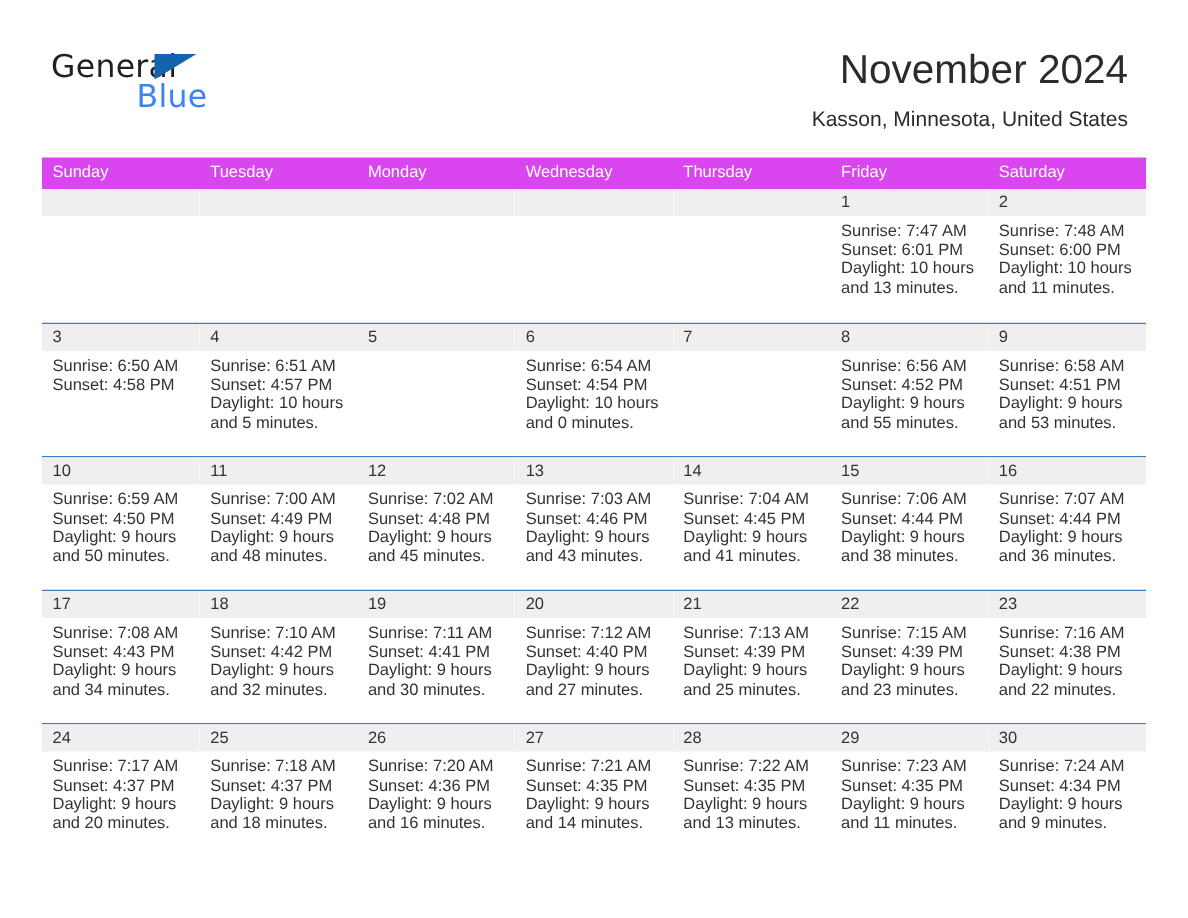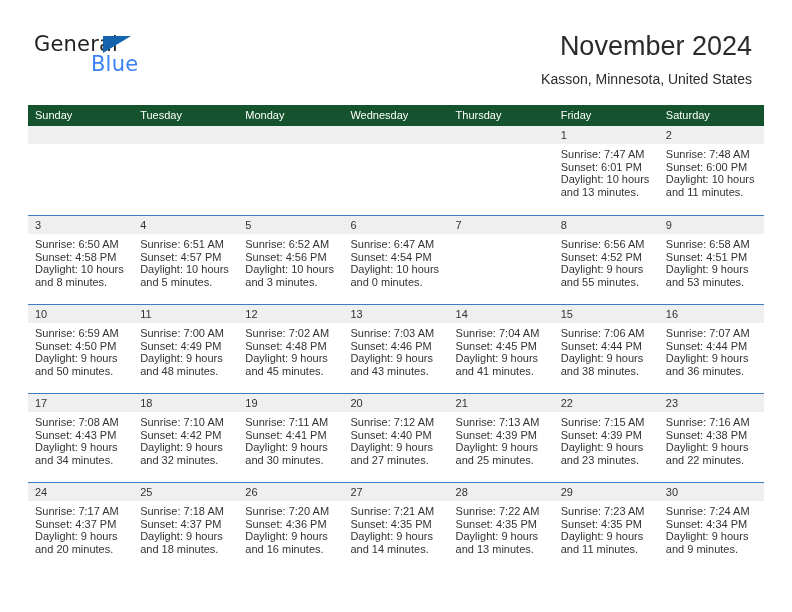--- a/index.html
+++ b/index.html
@@ -89,21 +89,21 @@
 
   
   .calendar {
     position: absolute;
     left: 28px;
     top: 105px;
     width: 736px;
   }
   .dow-row {
     display: flex;
-    background: #14532d;
+    background: #d946ef;
     height: 21px;
   }
   .dow-cell {
     flex: 1 1 0;
     color: #ffffff;
     font-size: 11px;
     line-height: 21px;
     padding-left: 7px;
     box-sizing: border-box;
     white-space: nowrap;
@@ -239,43 +239,37 @@
         </div>
       </div>
     </div>
 
     <div class="week-row">
       <div class="day-cell">
         <div class="day-num">3</div>
         <div class="day-body">
           <div>Sunrise: 6:50 AM</div>
           <div>Sunset: 4:58 PM</div>
-          <div class="daylight">Daylight: 10 hours and 8 minutes.</div>
         </div>
       </div>
       <div class="day-cell">
         <div class="day-num">4</div>
         <div class="day-body">
           <div>Sunrise: 6:51 AM</div>
           <div>Sunset: 4:57 PM</div>
           <div class="daylight">Daylight: 10 hours and 5 minutes.</div>
         </div>
       </div>
       <div class="day-cell">
         <div class="day-num">5</div>
-        <div class="day-body">
-          <div>Sunrise: 6:52 AM</div>
-          <div>Sunset: 4:56 PM</div>
-          <div class="daylight">Daylight: 10 hours and 3 minutes.</div>
-        </div>
       </div>
       <div class="day-cell">
         <div class="day-num">6</div>
         <div class="day-body">
-          <div>Sunrise: 6:47 AM</div>
+          <div>Sunrise: 6:54 AM</div>
           <div>Sunset: 4:54 PM</div>
           <div class="daylight">Daylight: 10 hours and 0 minutes.</div>
         </div>
       </div>
       <div class="day-cell">
         <div class="day-num">7</div>
       </div>
       <div class="day-cell">
         <div class="day-num">8</div>
         <div class="day-body">

